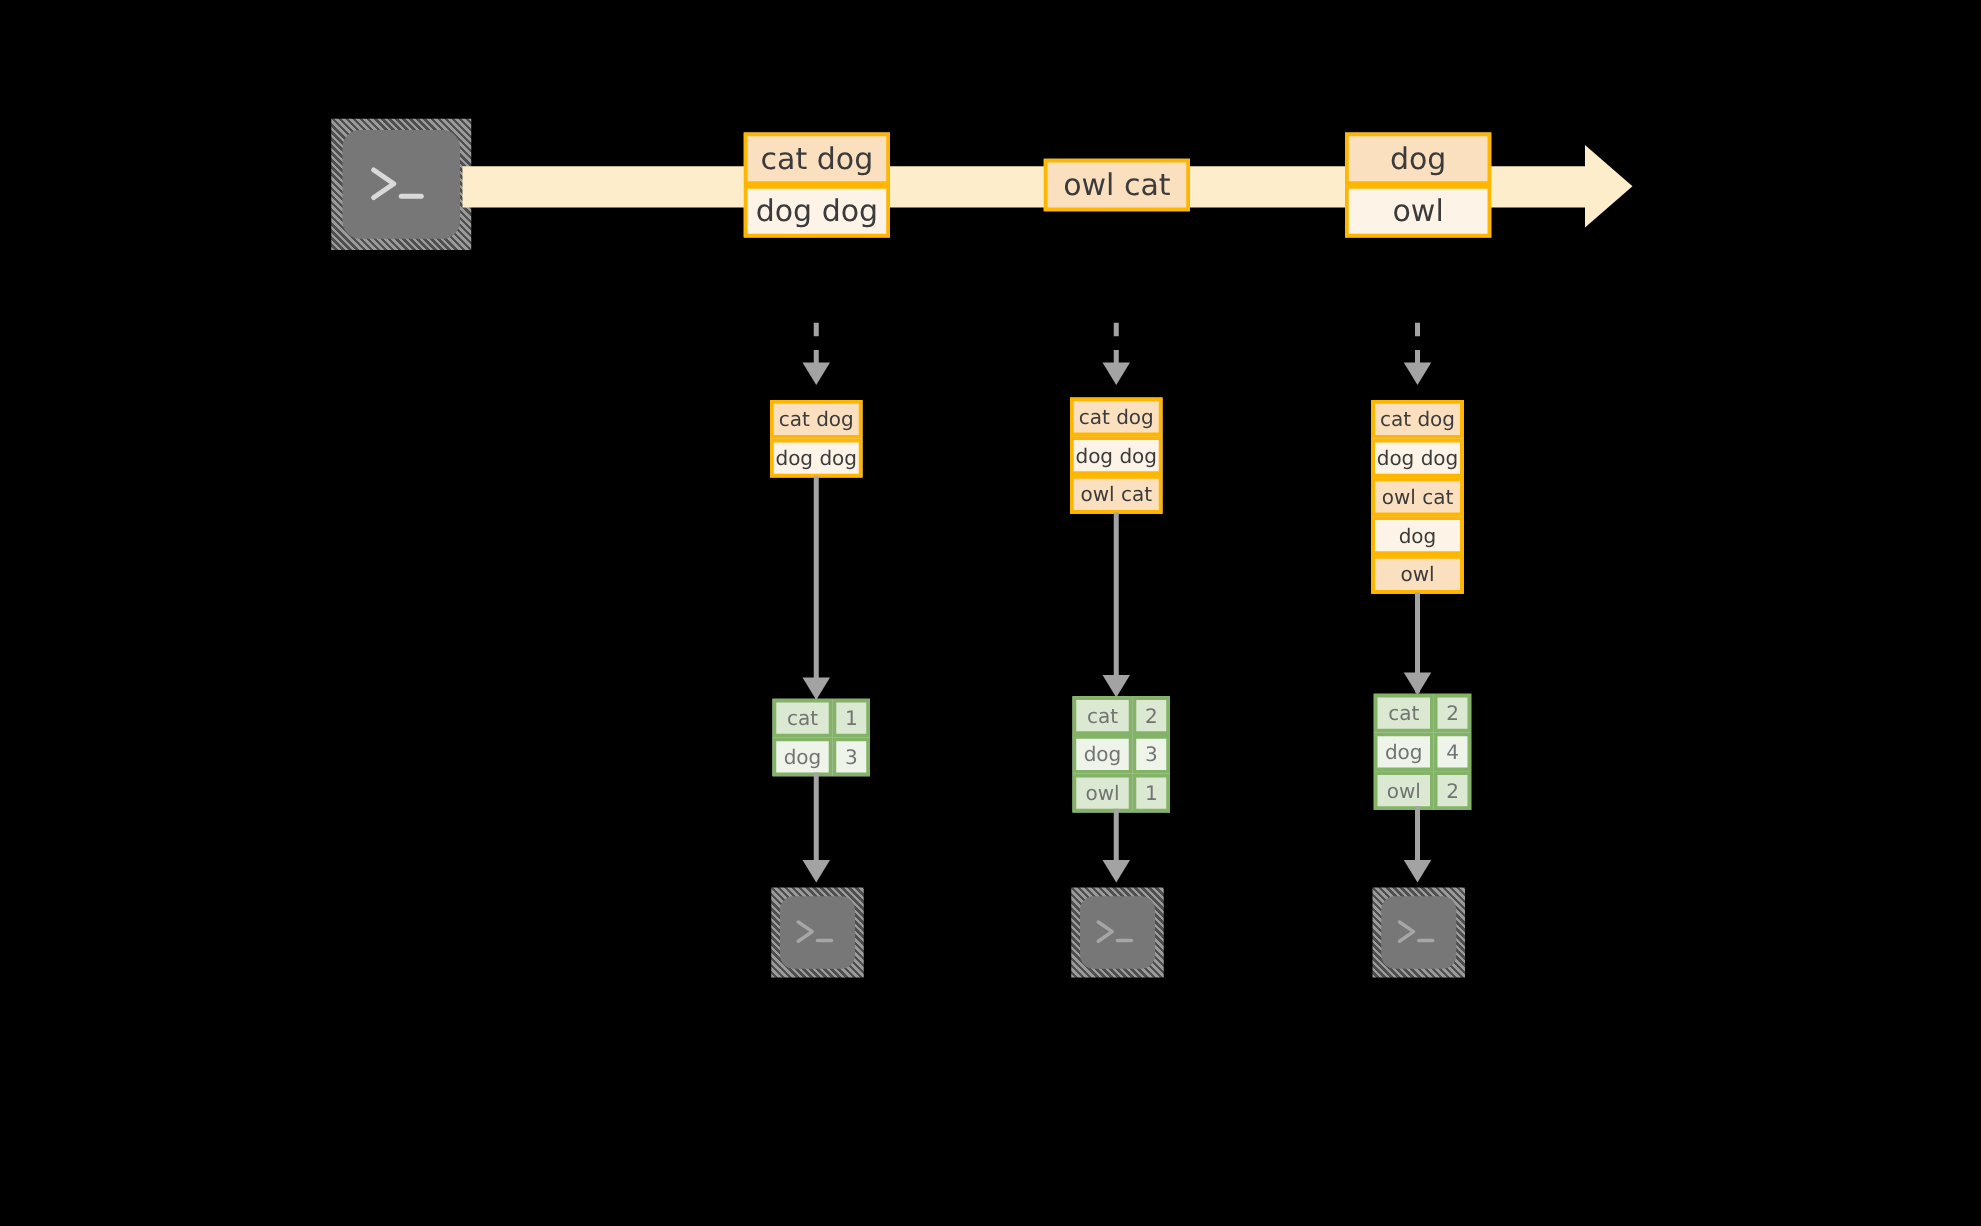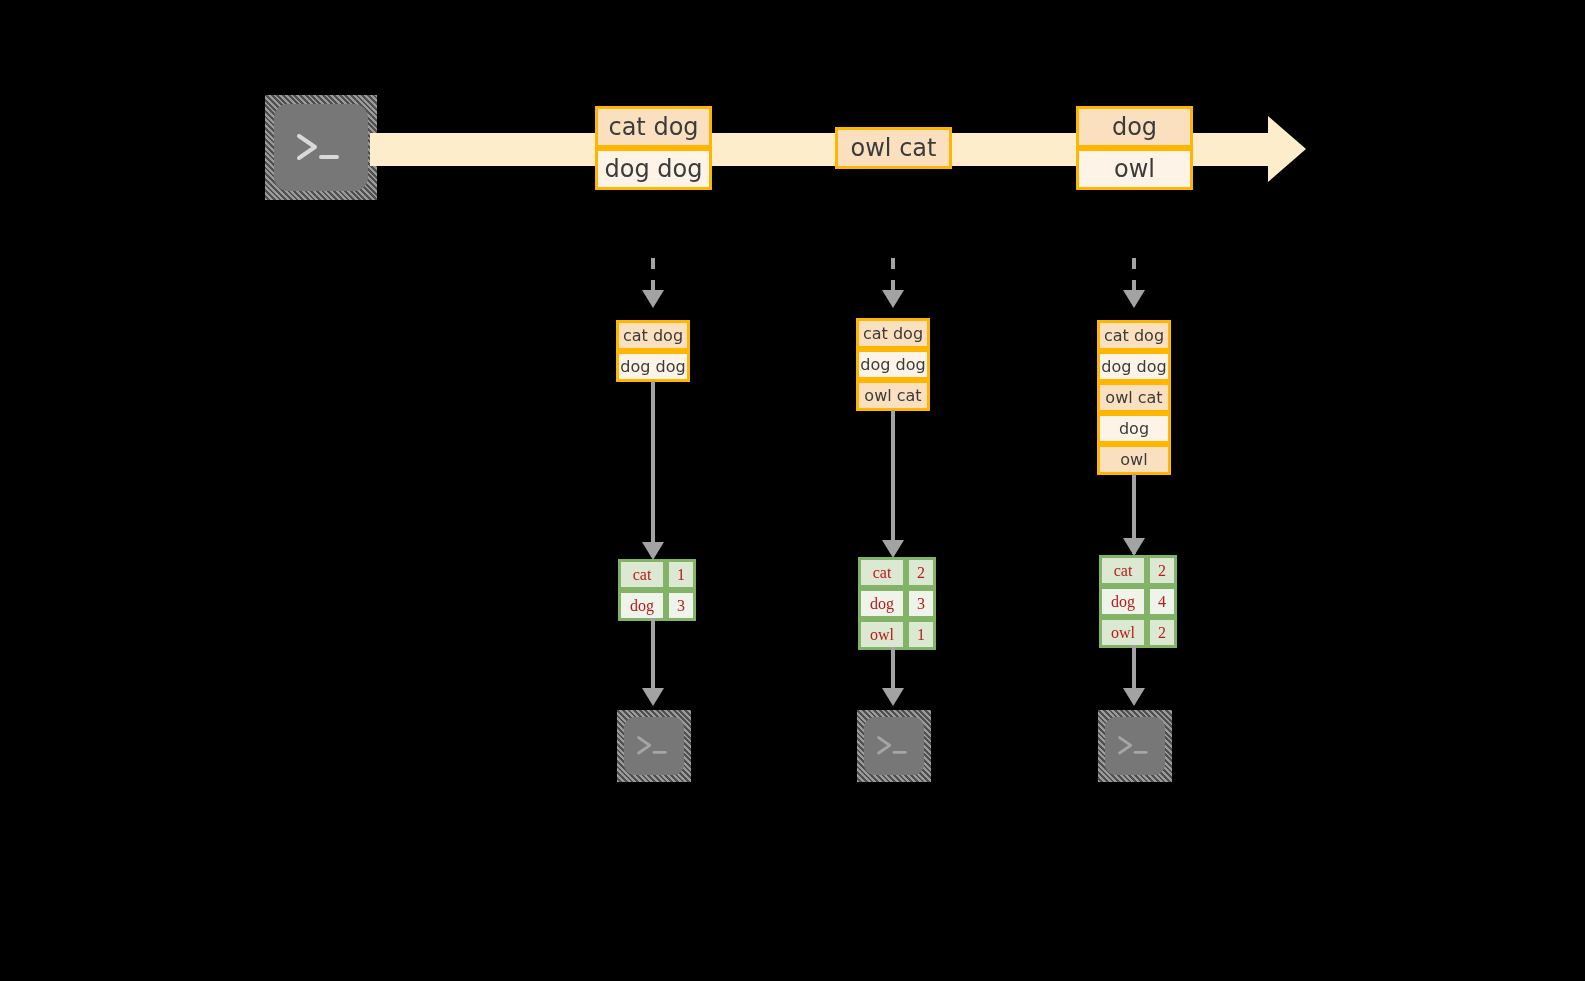--- a/index.html
+++ b/index.html
@@ -96,23 +96,22 @@
   }
   .crow { display: flex; }
   .ccell {
     box-sizing: border-box;
     border: 3px solid #82b366;
     background: #dbe8d2;
     display: flex;
     align-items: center;
     justify-content: center;
     font-size: 16px;
-    color: #b91c1c;
+    color: #737373;
     height: 31px;
-    font-family: Liberation Serif, serif;
   }
   .crow.alt .ccell { background: #eef4ea; }
   .ccell.word { width: 48px; }
   .ccell.num  { width: 30px; border-left-width: 3px; }
 
   
   .vline {
     position: absolute;
     width: 4px;
     background: #a3a3a3;

